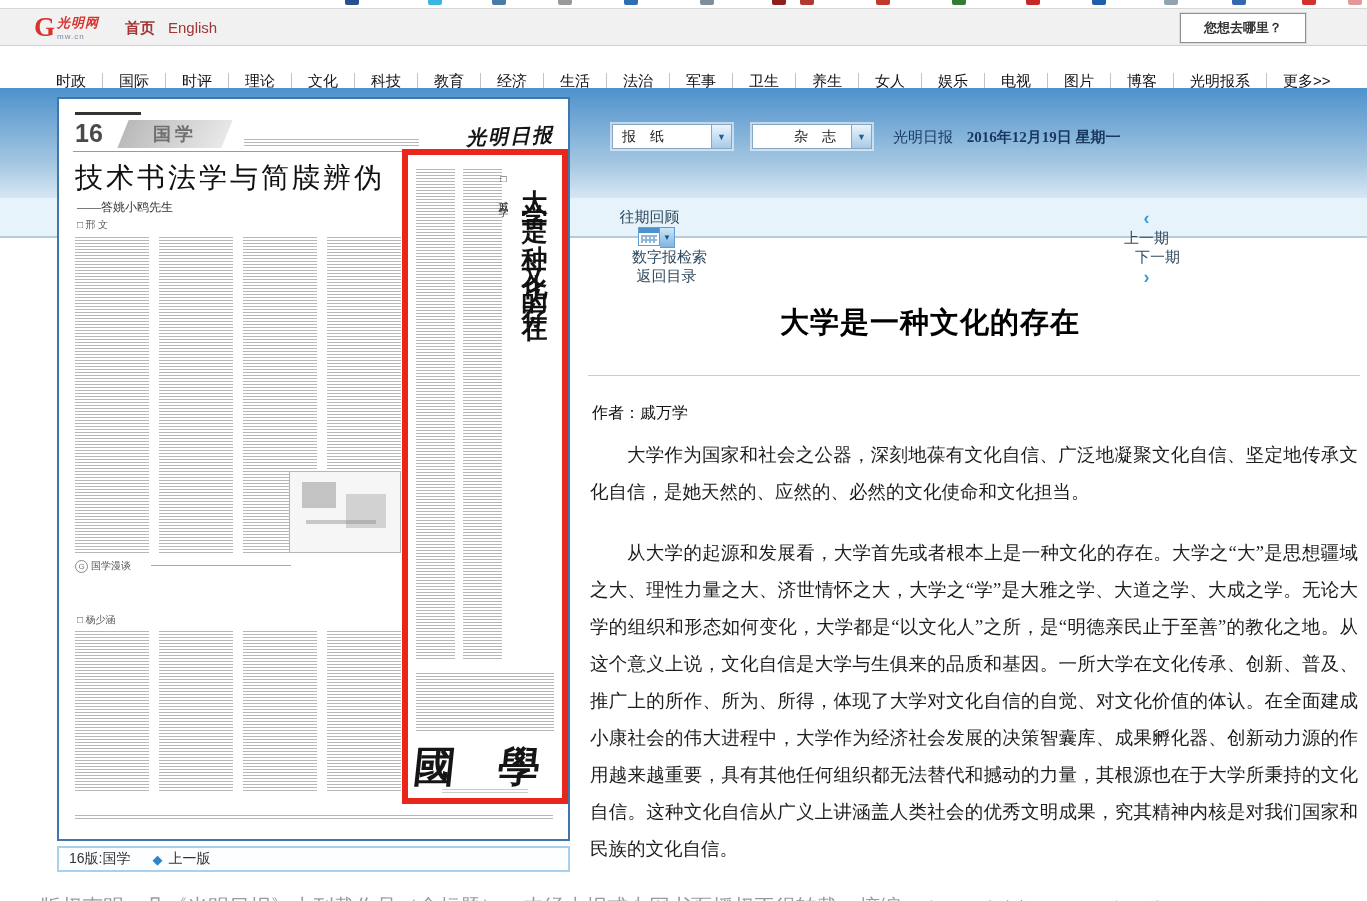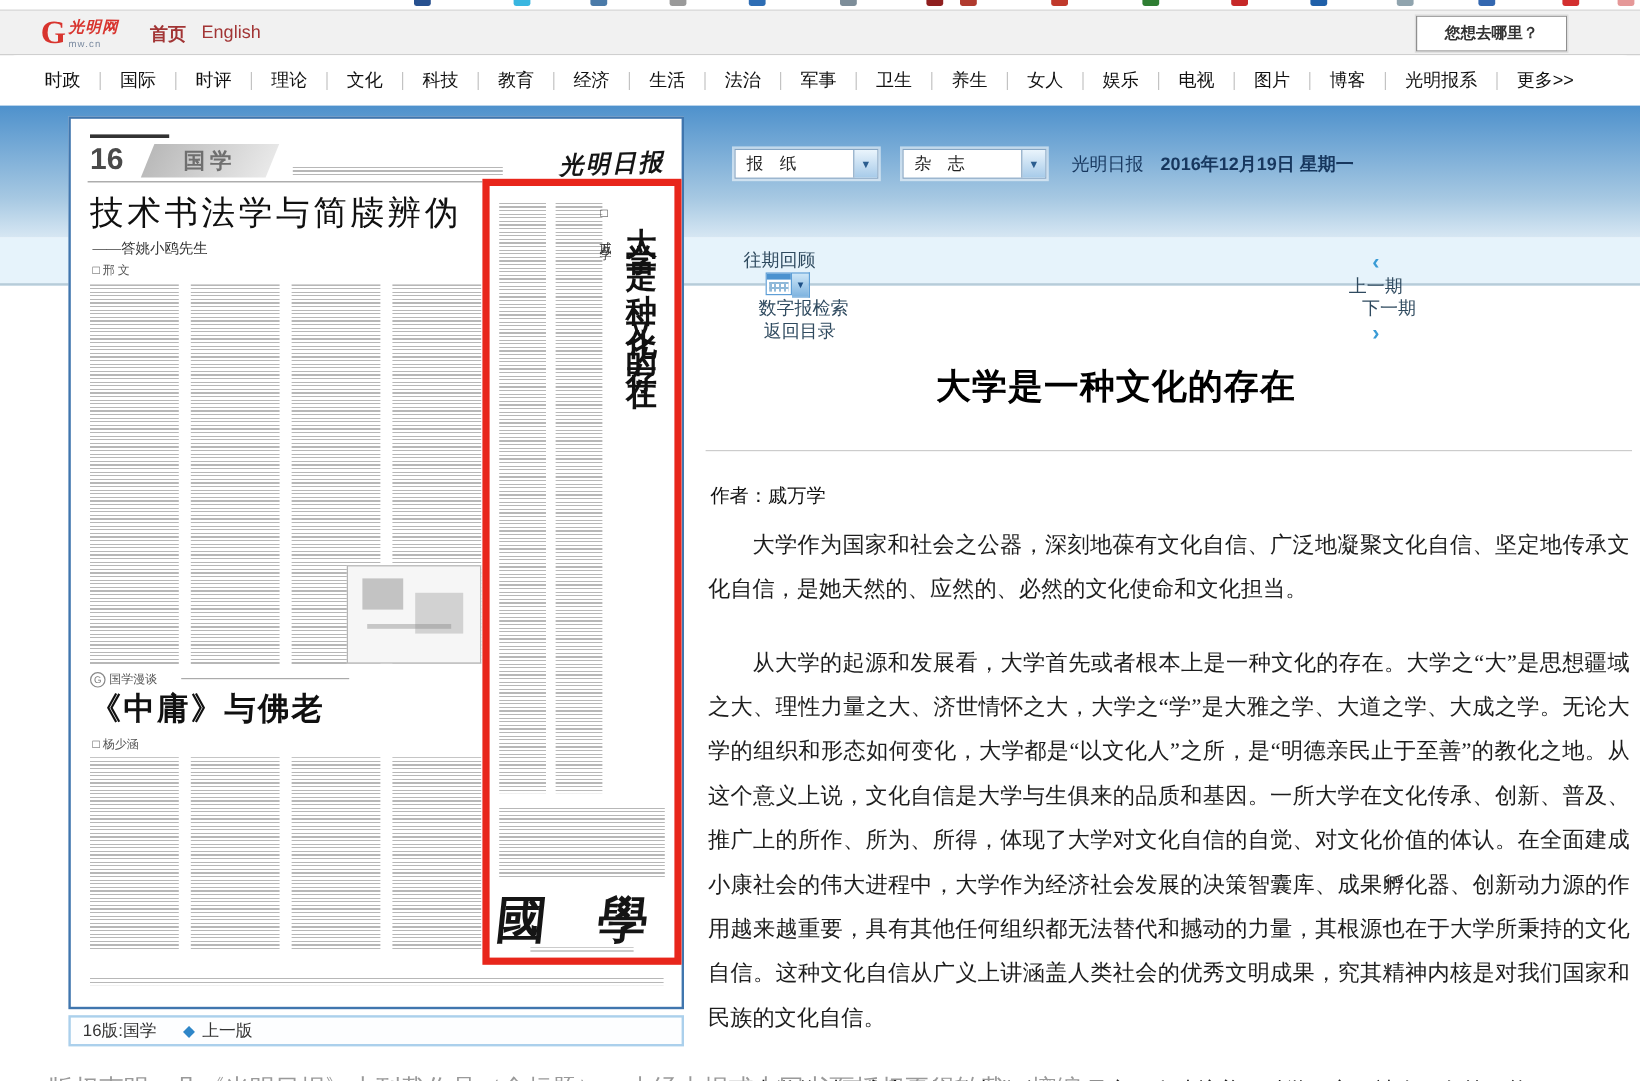--- a/index.html
+++ b/index.html
@@ -18,35 +18,35 @@
   .logo-g{font-family:"Liberation Serif",serif;font-size:27px;font-weight:bold;color:#d8342e;line-height:26px;}
   .logo-col{margin-left:2px;display:flex;flex-direction:column;}
   .logo-name{font-size:13px;font-weight:bold;color:#d8342e;font-style:italic;letter-spacing:1px;}
   .logo-sub{font-size:8px;color:#7a8aa0;letter-spacing:1px;}
   .hdr-link{position:absolute;top:10px;font-size:15px;color:#a23535;text-decoration:none;font-weight:bold;}
   .search-box{position:absolute;left:1148px;top:4px;width:120px;height:26px;border:1px solid #8f8f8f;
        outline:1px solid #dcdcdc;background:#fff;text-align:center;font-size:13px;font-weight:bold;color:#333;
        font-family:"Liberation Sans",sans-serif;margin-left:32px;}
 
   
-  .nav{left:0;top:46px;width:1367px;height:42px;background:#fff;display:flex;align-items:center;padding-left:21px;box-sizing:border-box;border-radius:15px;}
+  .nav{left:0;top:46px;width:1367px;height:42px;background:#fff;display:flex;align-items:flex-end;padding-left:40px;box-sizing:border-box;border-radius:15px;}
   .nav-item{font-size:15px;color:#111;padding:0 16px;border-right:1px solid #c3c3c3;line-height:15px;cursor:pointer;white-space:nowrap;}
   .nav-item:last-child{border-right:none;}
 
   
   .band{left:0;top:88px;width:1367px;height:110px;background:linear-gradient(#4e91cc,#a6c8e2 70%,#d7e7f3);}
   .substrip{left:0;top:198px;width:1367px;height:38px;background:#e6f3fb;border-bottom:2px solid #b7ccd9;}
 
   
   .sel{position:absolute;width:120px;height:25px;background:#fff;border:1px solid #86a6c4;
        box-shadow:0 0 0 2px rgba(255,255,255,.55);display:flex;align-items:center;box-sizing:border-box;cursor:pointer;}
   .sel-txt{flex:1;padding-left:9px;font-size:14px;color:#222;letter-spacing:5px;}
   .sel-arr{width:19px;height:100%;background:linear-gradient(#eaf4fc,#a7cbe9);border-left:1px solid #86a6c4;
        display:flex;align-items:center;justify-content:center;font-size:9px;color:#2b5d8f;}
-  .mast-date{position:absolute;left:893px;top:128px;font-size:15px;color:#17375e;}
+  .mast-date{position:absolute;left:893px;top:128px;font-size:15px;color:#17375e;font-family:Liberation Serif, serif;}
   .mast-date b{margin-left:10px;}
 
   
   .tool{position:absolute;top:208px;height:24px;display:flex;align-items:center;font-size:15px;color:#2f4a5f;flex-direction:column;}
   .tool a{color:#2f4a5f;text-decoration:none;cursor:pointer;}
   .cal{width:22px;height:19px;background:#fff;border:1px solid #5f9fd6;position:relative;box-sizing:border-box;}
   .cal:before{content:"";position:absolute;left:0;right:0;top:0;height:5px;background:#4b92cf;}
   .cal:after{content:"";position:absolute;left:2px;right:2px;top:7px;bottom:2px;
        background:repeating-linear-gradient(to right,#8fb9d9 0 2px,transparent 2px 4px),
                   repeating-linear-gradient(to bottom,#8fb9d9 0 2px,transparent 2px 4px);}
@@ -172,21 +172,21 @@
   <span class="nav-item">更多&gt;&gt;</span>
 </div>
 
 <div class="abs band"></div>
 <div class="abs substrip"></div>
 
 <div class="sel" style="left:612px;top:124px;">
   <span class="sel-txt">报 纸</span>
   <span class="sel-arr">▼</span>
 </div>
-<div class="sel" style="left:752px;top:124px;">
+<div class="sel" style="left:752px;top:124px;padding-left:32px;">
   <span class="sel-txt">杂 志</span>
   <span class="sel-arr">▼</span>
 </div>
 <div class="mast-date">
   <span>光明日报</span>
   <b>2016年12月19日 星期一</b>
 </div>
 
 <div class="tool" style="left:592px;">
   <a>往期回顾</a>
@@ -241,21 +241,20 @@
     <i style="left:12px;top:10px;width:34px;height:26px;opacity:.5;"></i>
     <i style="left:56px;top:22px;width:40px;height:34px;opacity:.35;"></i>
     <i style="left:16px;top:48px;width:70px;height:4px;opacity:.45;"></i>
   </div>
 
   <div class="np np-tag">
     <span class="gdot">G</span>
     <span>国学漫谈</span>
   </div>
   <div class="np np-tagline"></div>
-  <div class="np np-h2">《中庸》与佛老</div>
   <div class="np np-by2">□ 杨少涵</div>
   <div class="np np-colsB">
     <div class="nz"></div>
       <div class="nz"></div>
       <div class="nz"></div>
       <div class="nz"></div>
   </div>
   <div class="np np-foot nz"></div>
 
   <div class="np redbox">

